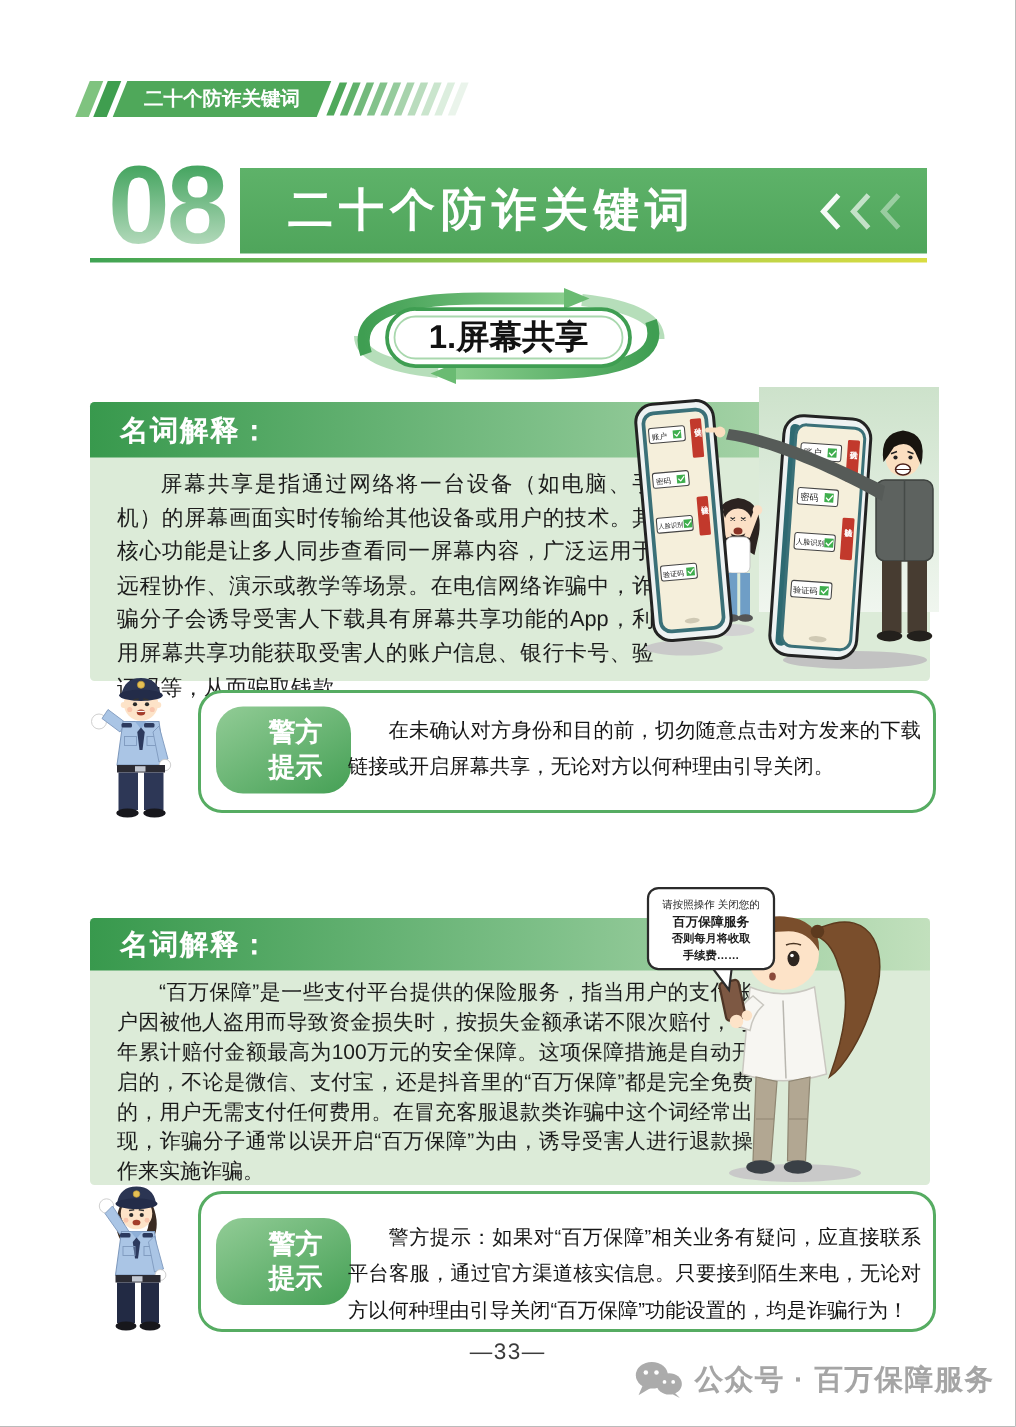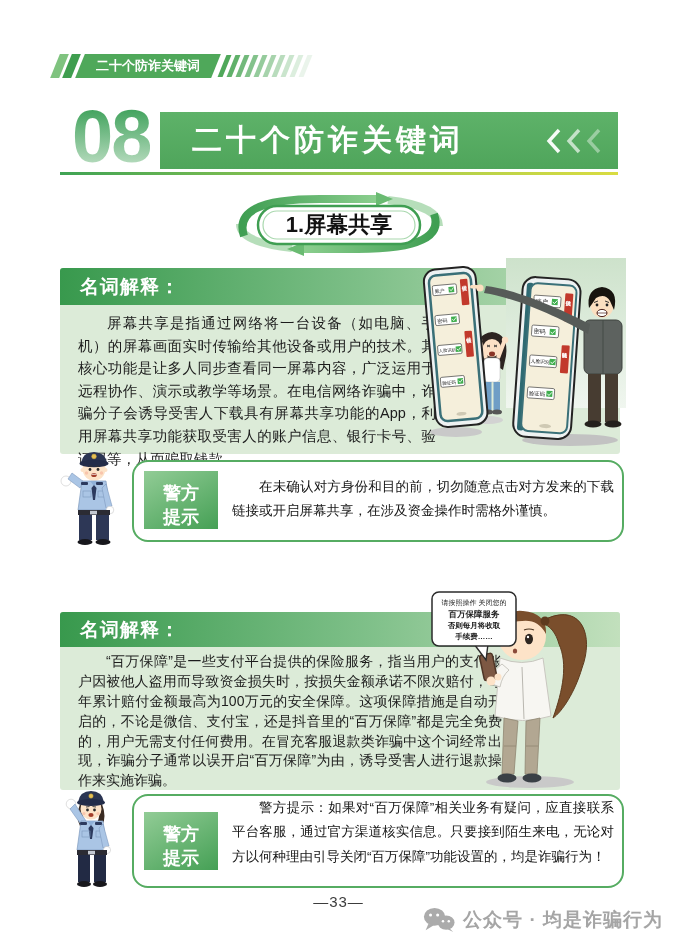--- a/index.html
+++ b/index.html
@@ -35,23 +35,23 @@
   .gbox{position:absolute;left:60px;width:560px;background:#dcebd8;border-radius:3px;}
   .gbox-head{height:37px;border-radius:3px 3px 0 0;display:flex;align-items:center;
              background:linear-gradient(to right,#38994d,#7fc089 55%,#c2e0bd);}
   .gbox-head span{color:#fff;font-size:19px;font-weight:700;margin-left:20px;letter-spacing:1px;}
   .def-text{position:absolute;color:#1c1c1c;text-align:justify;text-indent:2em;font-weight:500;}
   .def1{left:18px;top:44px;width:358px;font-size:14.5px;line-height:1.56;}
   .def2{left:18px;top:40px;width:424px;font-size:14px;line-height:1.42;}
 
   
   .tipbox{position:absolute;left:132px;width:488px;background:#fff;border:2.5px solid #56ac62;border-radius:16px;}
-  .tiplabel{position:absolute;left:10px;width:74px;height:58px;border-radius:0;
+  .tiplabel{position:absolute;left:10px;width:74px;height:58px;border-radius:18px;
             background:linear-gradient(150deg,#92cc96,#45a055);color:#fff;font-size:18px;font-weight:800;
-            display:flex;flex-direction:column;align-items:center;justify-content:flex-end;line-height:1.3;}
+            display:flex;flex-direction:column;align-items:center;justify-content:center;line-height:1.3;padding-left:16px;}
   .tiptext{position:absolute;left:98px;width:382px;font-size:13.5px;line-height:1.8;color:#151515;
            text-align:justify;text-indent:2em;font-weight:500;}
 
   
   .pagenum{position:absolute;left:0;right:0;top:893px;text-align:center;font-size:15px;color:#3c3c3c;letter-spacing:1px;}
   .watermark{position:absolute;right:14px;top:906px;display:flex;align-items:center;gap:8px;}
   .watermark span{font-size:19px;color:#a5a5a5;font-weight:600;letter-spacing:1px;}
 
   svg text{font-family:"Liberation Sans","DejaVu Sans",sans-serif;}
   .vtext{writing-mode:vertical-rl;text-orientation:upright;}
@@ -268,21 +268,21 @@
       <rect x="40" y="67" width="13" height="25" fill="#2d3756"></rect>
     <ellipse cx="29" cy="94" rx="7.5" ry="3" fill="#17171c"></ellipse>
       <ellipse cx="47" cy="94" rx="7.5" ry="3" fill="#17171c"></ellipse>
   </svg>
 
   <div class="tipbox" style="top:460px;height:78px;">
     <div class="tiplabel" style="top:9px;">
       <span>警方</span>
       <span>提示</span>
     </div>
-    <div class="tiptext" style="top:13px;">在未确认对方身份和目的前，切勿随意点击对方发来的下载链接或开启屏幕共享，在涉及资金操作时需格外谨慎。</div>
+    <div class="tiptext" style="top:13px;">在未确认对方身份和目的前，切勿随意点击对方发来的下载链接或开启屏幕共享，无论对方以何种理由引导关闭。</div>
   </div>
 
 
   <div class="gbox" style="top:612px;height:178px;">
     <div class="gbox-head" style="height:35px;">
       <span>名词解释：</span>
     </div>
     <div class="def-text def2">“百万保障”是一些支付平台提供的保险服务，指当用户的支付账户因被他人盗用而导致资金损失时，按损失金额承诺不限次赔付，每年累计赔付金额最高为100万元的安全保障。这项保障措施是自动开启的，不论是微信、支付宝，还是抖音里的“百万保障”都是完全免费的，用户无需支付任何费用。在冒充客服退款类诈骗中这个词经常出现，诈骗分子通常以误开启“百万保障”为由，诱导受害人进行退款操作来实施诈骗。</div>
   </div>
 
@@ -354,31 +354,31 @@
       <rect x="40" y="71" width="12" height="27" fill="#222a44"></rect>
     <ellipse cx="30" cy="100" rx="7" ry="3" fill="#17171c"></ellipse>
       <ellipse cx="46" cy="100" rx="7" ry="3" fill="#17171c"></ellipse>
   </svg>
 
   <div class="tipbox" style="top:794px;height:90px;">
     <div class="tiplabel" style="top:16px;">
       <span>警方</span>
       <span>提示</span>
     </div>
-    <div class="tiptext" style="top:0;">警方提示：如果对“百万保障”相关业务有疑问，应直接联系平台客服，通过官方渠道核实信息。只要接到陌生来电，无论对方以何种理由引导关闭“百万保障”功能设置的，均是诈骗行为！</div>
+    <div class="tiptext" style="top:17px;">警方提示：如果对“百万保障”相关业务有疑问，应直接联系平台客服，通过官方渠道核实信息。只要接到陌生来电，无论对方以何种理由引导关闭“百万保障”功能设置的，均是诈骗行为！</div>
   </div>
 
   <div class="pagenum">—33—</div>
   <div class="watermark">
     <svg width="32" height="27" viewBox="0 0 36 30">
       <ellipse cx="13" cy="12" rx="12" ry="10" fill="#ababab"></ellipse>
       <polygon points="6,20 3,27 13,21" fill="#ababab"></polygon>
       <circle cx="8.5" cy="10" r="1.7" fill="#fff"></circle>
         <circle cx="16.5" cy="10" r="1.7" fill="#fff"></circle>
       <ellipse cx="26" cy="18.5" rx="9.5" ry="8" fill="#ababab"></ellipse>
       <polygon points="30,25 34,29 26,25" fill="#ababab"></polygon>
       <circle cx="22.5" cy="17" r="1.4" fill="#fff"></circle>
         <circle cx="29" cy="17" r="1.4" fill="#fff"></circle>
     </svg>
-    <span>公众号 · 均是诈骗行为</span>
+    <span>公众号 · 百万保障服务</span>
   </div>
 
 </div>
 
 </body></html>

